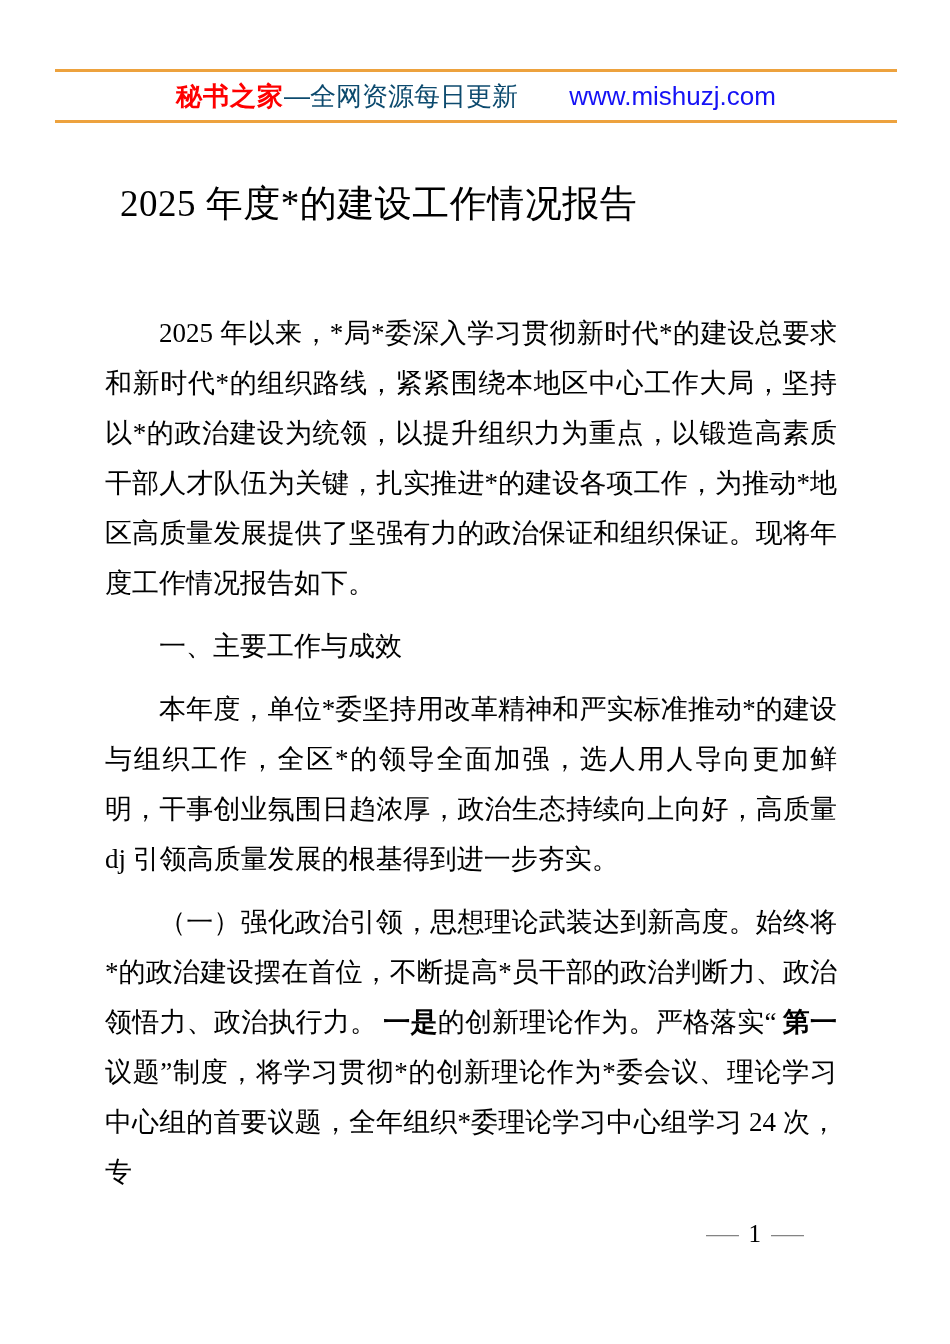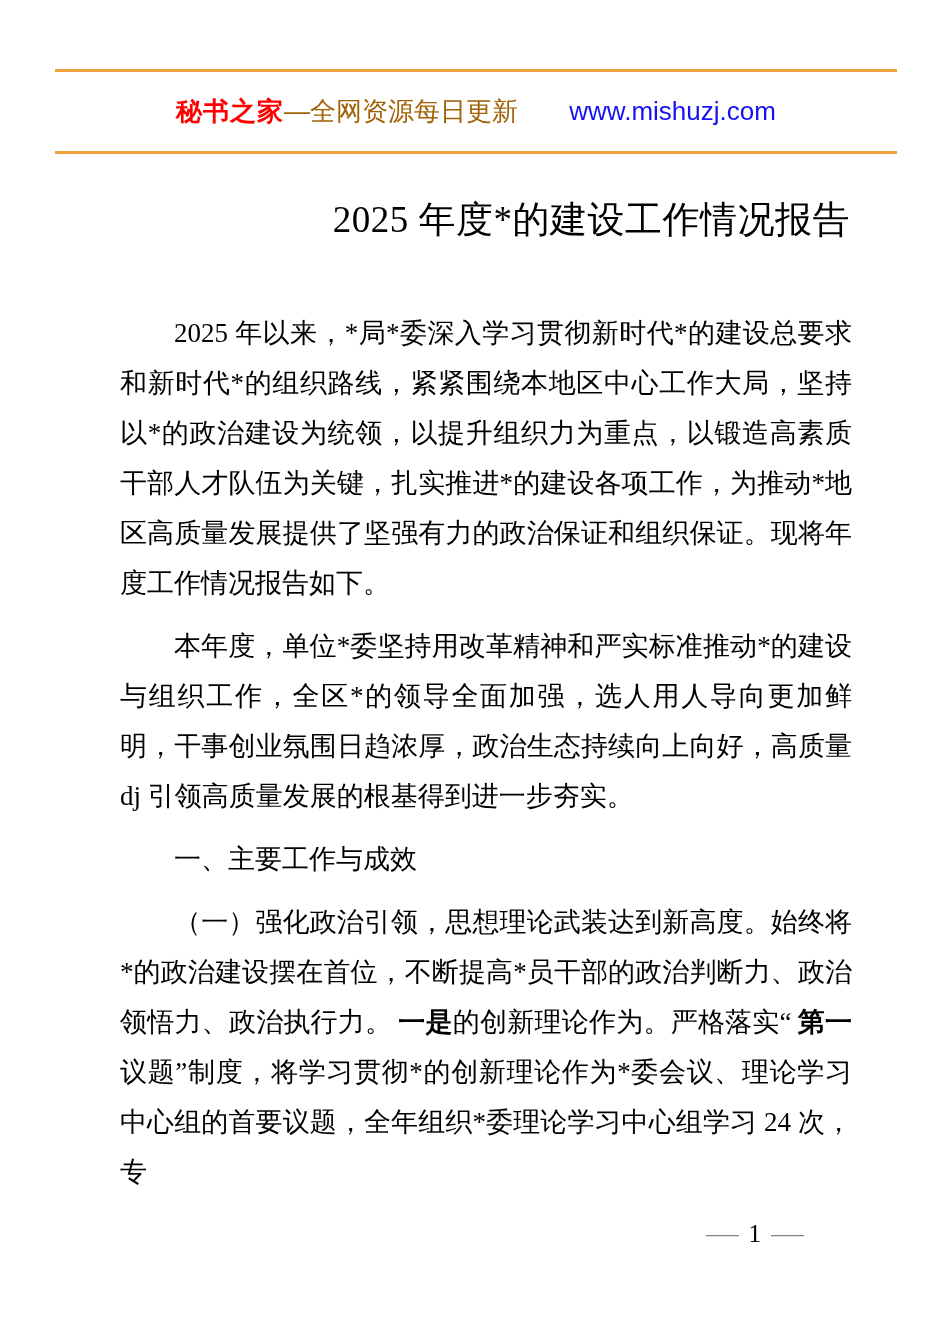--- a/index.html
+++ b/index.html
@@ -19,60 +19,59 @@
     overflow:hidden;
     font-family:"Liberation Serif","DejaVu Serif",serif;
     color:var(--ink);
   }
   
   .header-banner{
     position:absolute;
     left:55px;
     right:53px;
     top:69px;
-    height:85px;
+    height:54px;
     border-top:3px solid var(--rule-orange);
     border-bottom:3px solid var(--rule-orange);
     display:flex;
     align-items:center;
     justify-content:center;
     font-family:"Liberation Sans","DejaVu Sans",sans-serif;
     font-size:26px;
     white-space:pre;
   }
   .brand{
     color:var(--brand-red);
     font-weight:bold;
     letter-spacing:1px;
   }
   .tagline{
-    color:#a16207;
+    color:#0c4a6e;
   }
   .site-url{
     color:var(--url-blue);
     margin-left:44px;
   }
   
   .doc-title{
     position:absolute;
     left:120px;
     right:100px;
     top:181px;
-    text-align:right;
+    text-align:left;
     font-size:37px;
     line-height:46px;
     font-weight:400;
     font-family:"Liberation Serif","DejaVu Serif",serif;
     letter-spacing:0.5px;
-    margin-top:16px;
   }
   
   .doc-body{
     position:absolute;
-    left:120px;
+    left:105px;
     top:308px;
     width:732px;
     font-size:27px;
     line-height:50px;
     text-align:justify;
     font-family:"Liberation Serif","DejaVu Serif",serif;
   }
   .doc-body p{
     text-indent:2em;
     margin-bottom:13px;
@@ -104,22 +103,22 @@
 <div class="page">
 
   <div class="header-banner">
     <span class="brand">秘书之家</span><span class="tagline">—全网资源每日更新 </span><span class="site-url">www.mishuzj.com</span>
   </div>
 
   <h1 class="doc-title">2025 年度*的建设工作情况报告</h1>
 
   <div class="doc-body">
       <p><span>2025 年以来，*局*委深入学习贯彻新时代*的建设总要求和新时代*的组织路线，紧紧围绕本地区中心工作大局，坚持以*的政治建设为统领，以提升组织力为重点，以锻造高素质干部人才队伍为关键，扎实推进*的建设各项工作，为推动*地区高质量发展提供了坚强有力的政治保证和组织保证。现将年度工作情况报告如下。</span></p>
+      <p><span>一、主要工作与成效</span></p>
       <p><span>本年度，单位*委坚持用改革精神和严实标准推动*的建设与组织工作，全区*的领导全面加强，选人用人导向更加鲜明，干事创业氛围日趋浓厚，政治生态持续向上向好，高质量 dj 引领高质量发展的根基得到进一步夯实。</span></p>
-      <p><span>一、主要工作与成效</span></p>
       <p><span>（一）强化政治引领，思想理论武装达到新高度。始终将*的政治建设摆在首位，不断提高*员干部的政治判断力、政治领悟力、政治执行力。</span><span class="bold">一是</span><span>的创新理论作为。严格落实“</span><span class="bold">第一</span><span>议题”制度，将学习贯彻*的创新理论作为*委会议、理论学习中心组的首要议题，全年组织*委理论学习中心组学习 24 次，专</span></p>
     </div>
 
   <div class="page-footer">
     <span class="dash">—</span>
       <span class="page-num">1</span>
       <span class="dash">—</span>
   </div>
 
 </div>

